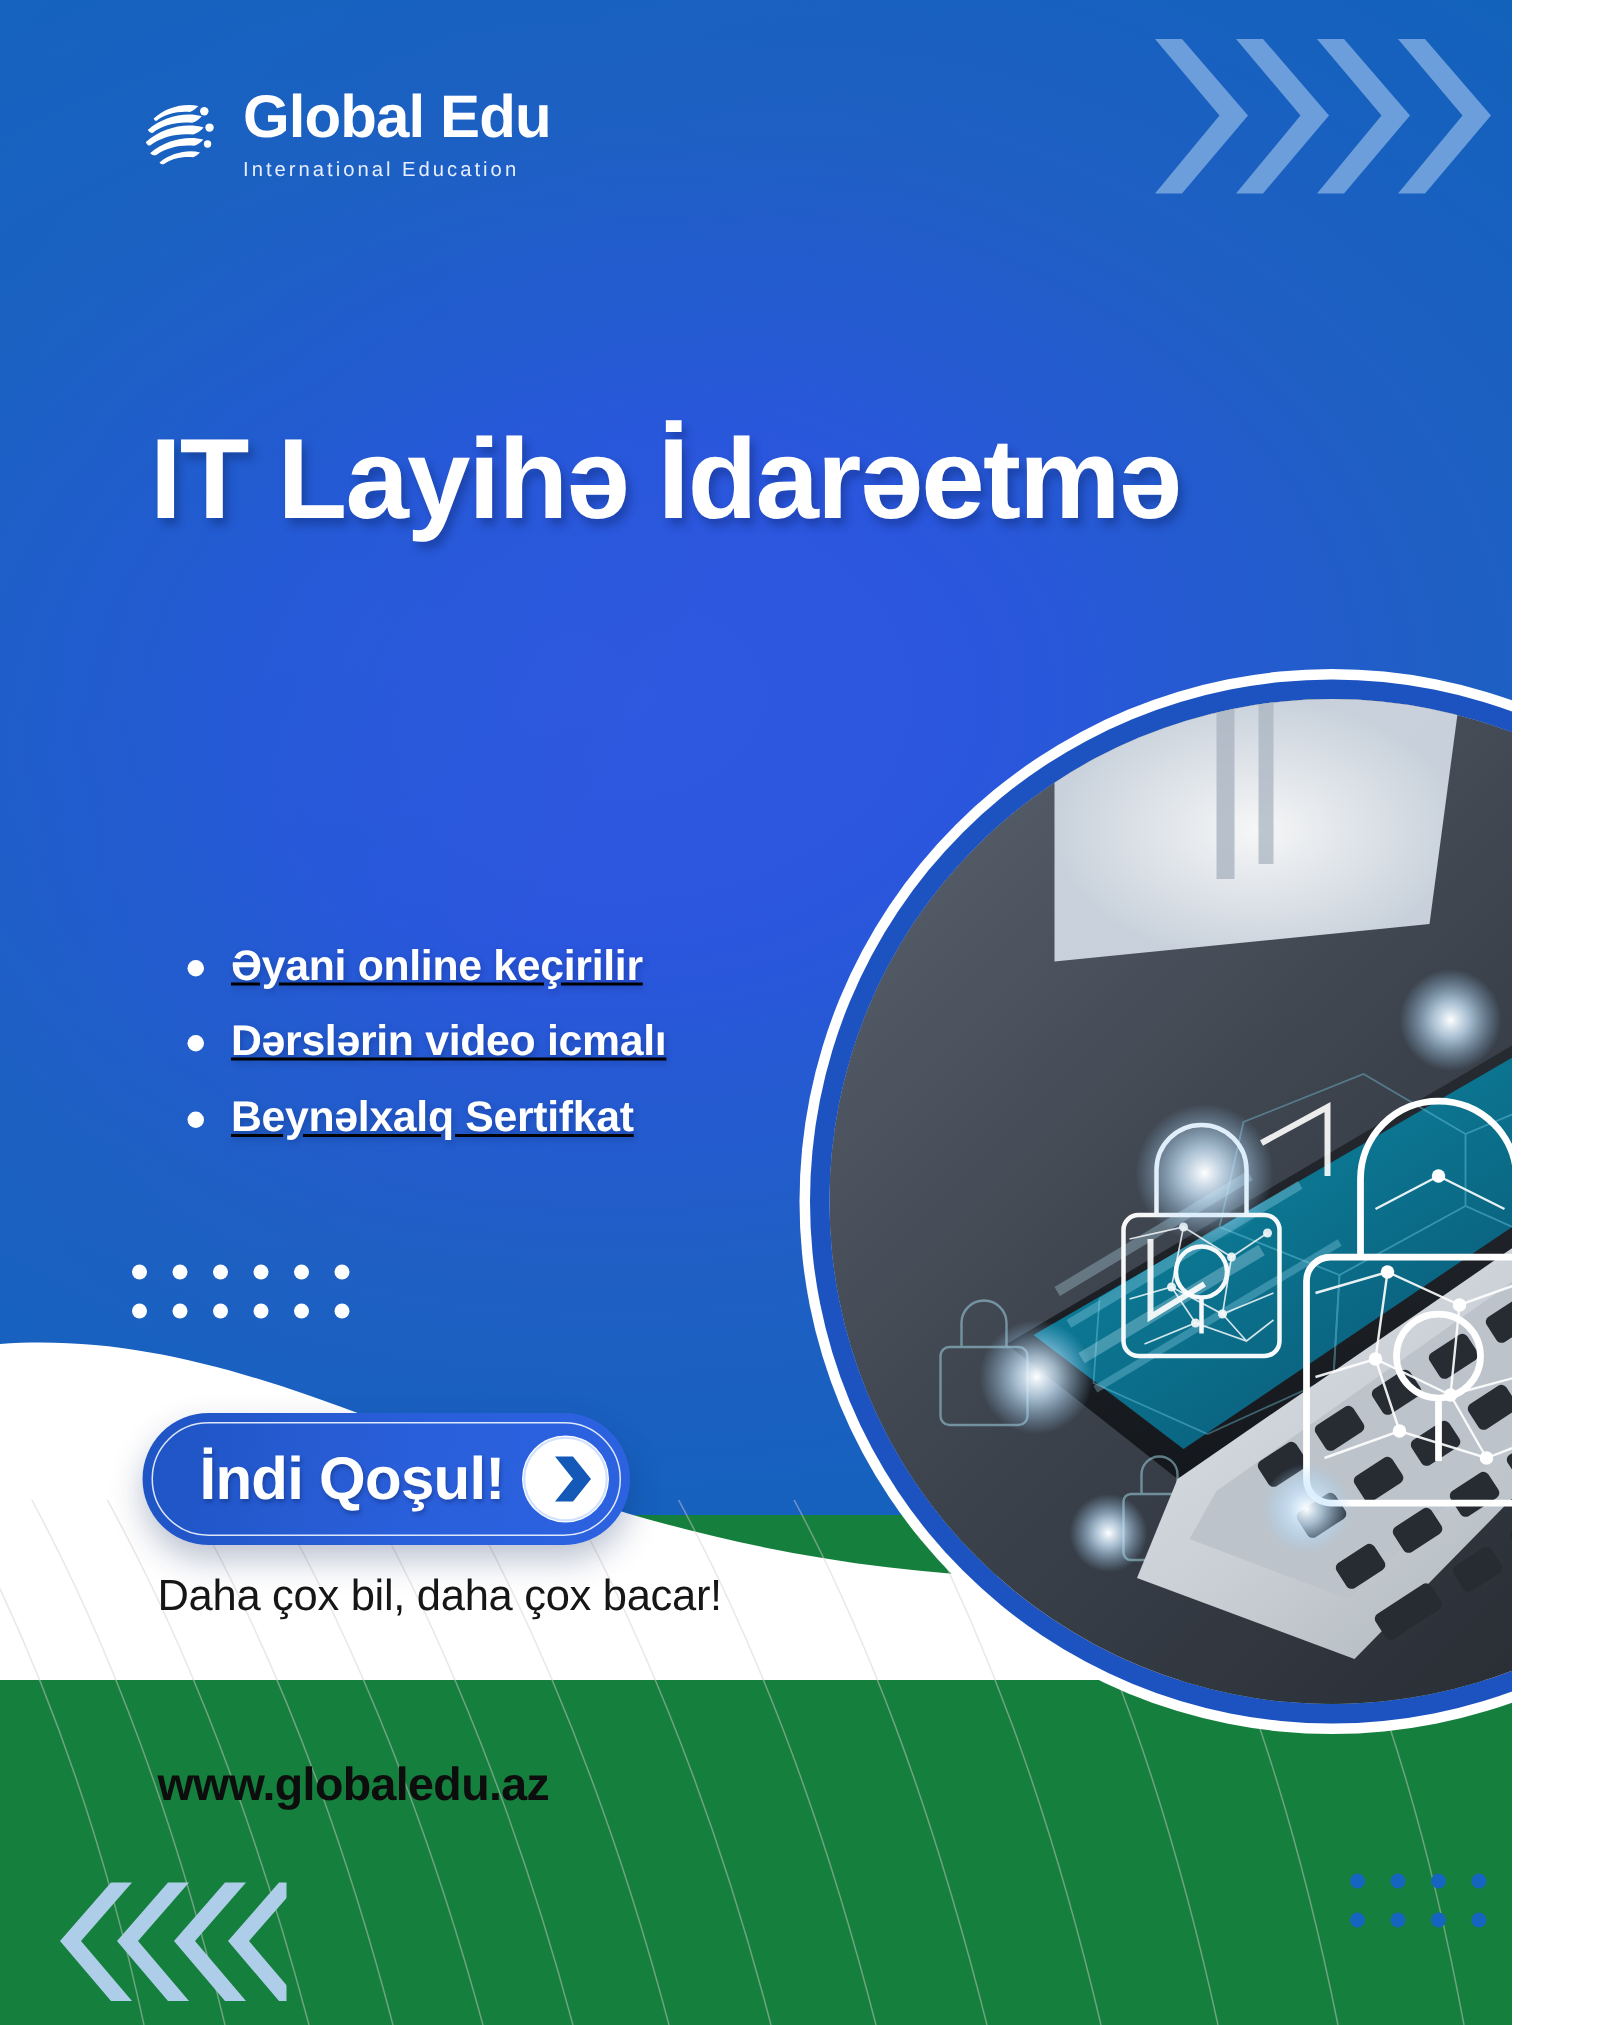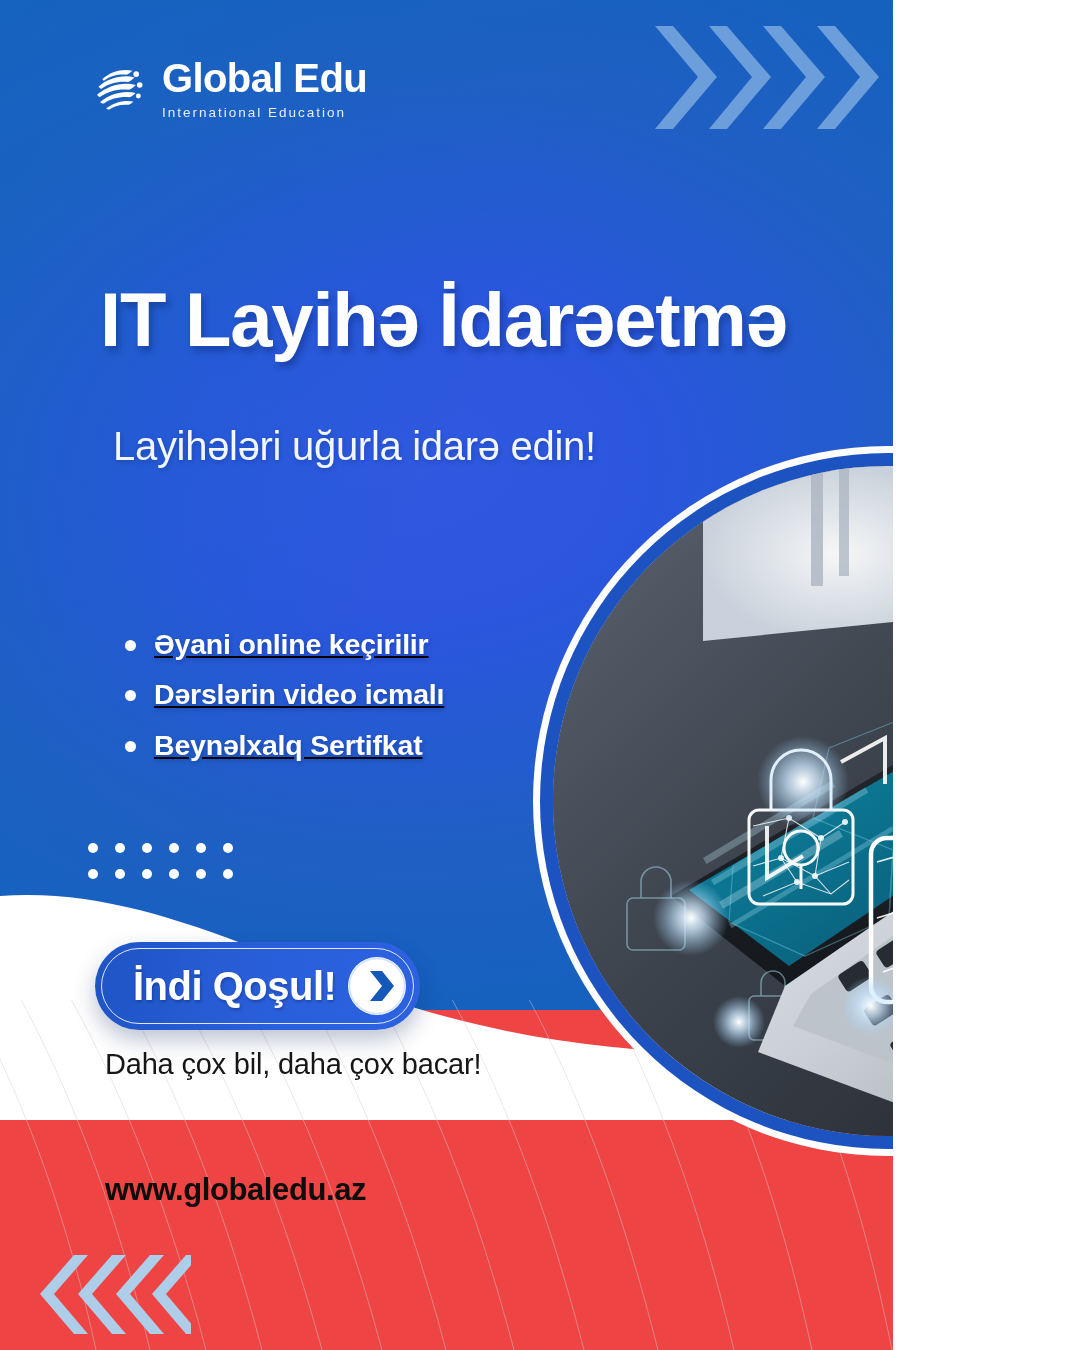--- a/index.html
+++ b/index.html
@@ -1,18 +1,18 @@
 <!DOCTYPE html>
 <html><head>
 <meta charset="utf-8">
 <style>
   html,body{margin:0;padding:0;background:#fff;}
   body{width:1080px;height:1350px;overflow:hidden;font-family:"Liberation Sans",sans-serif;}
 
-  #poster{position:relative;width:893px;height:1350px;overflow:hidden;background:#ef4444;}
+  #poster{position:relative;width:1008px;height:1350px;overflow:hidden;background:#15803d;}
 
   
   .bg-blue{
     position:absolute;left:0;top:0;width:1080px;height:1010px;
     background:
       radial-gradient(ellipse 900px 620px at 38% 46%, #2f59e0 0%, #2a56dd 28%, #1f5fc4 62%, #1262bb 100%),
       linear-gradient(135deg,#1565c0 0%,#2a56dd 55%,#1668c4 100%);
   }
   .bg-blue:after{
     content:"";position:absolute;inset:0;
@@ -392,21 +392,20 @@
           <circle cx="138" cy="452" r="38" fill="url(#glowG)"></circle>
           <circle cx="414" cy="214" r="34" fill="url(#glowG)"></circle>
           <circle cx="318" cy="540" r="30" fill="url(#glowG)"></circle>
           <circle cx="186" cy="556" r="26" fill="url(#glowG)"></circle>
         </g>
       </svg>
     </div>
   </div>
 
   <div class="title">IT Layihə İdarəetmə</div>
-  <div class="subtitle">Layihələri uğurla idarə edin!</div>
 
   <ul class="bullets">
     <li>Əyani online keçirilir</li>
     <li>Dərslərin video icmalı</li>
     <li>Beynəlxalq Sertifkat</li>
   </ul>
 
   <div class="cta">
     <span class="cta-label">İndi Qoşul!</span>
     <svg class="cta-arrow" viewBox="0 0 62 62">

